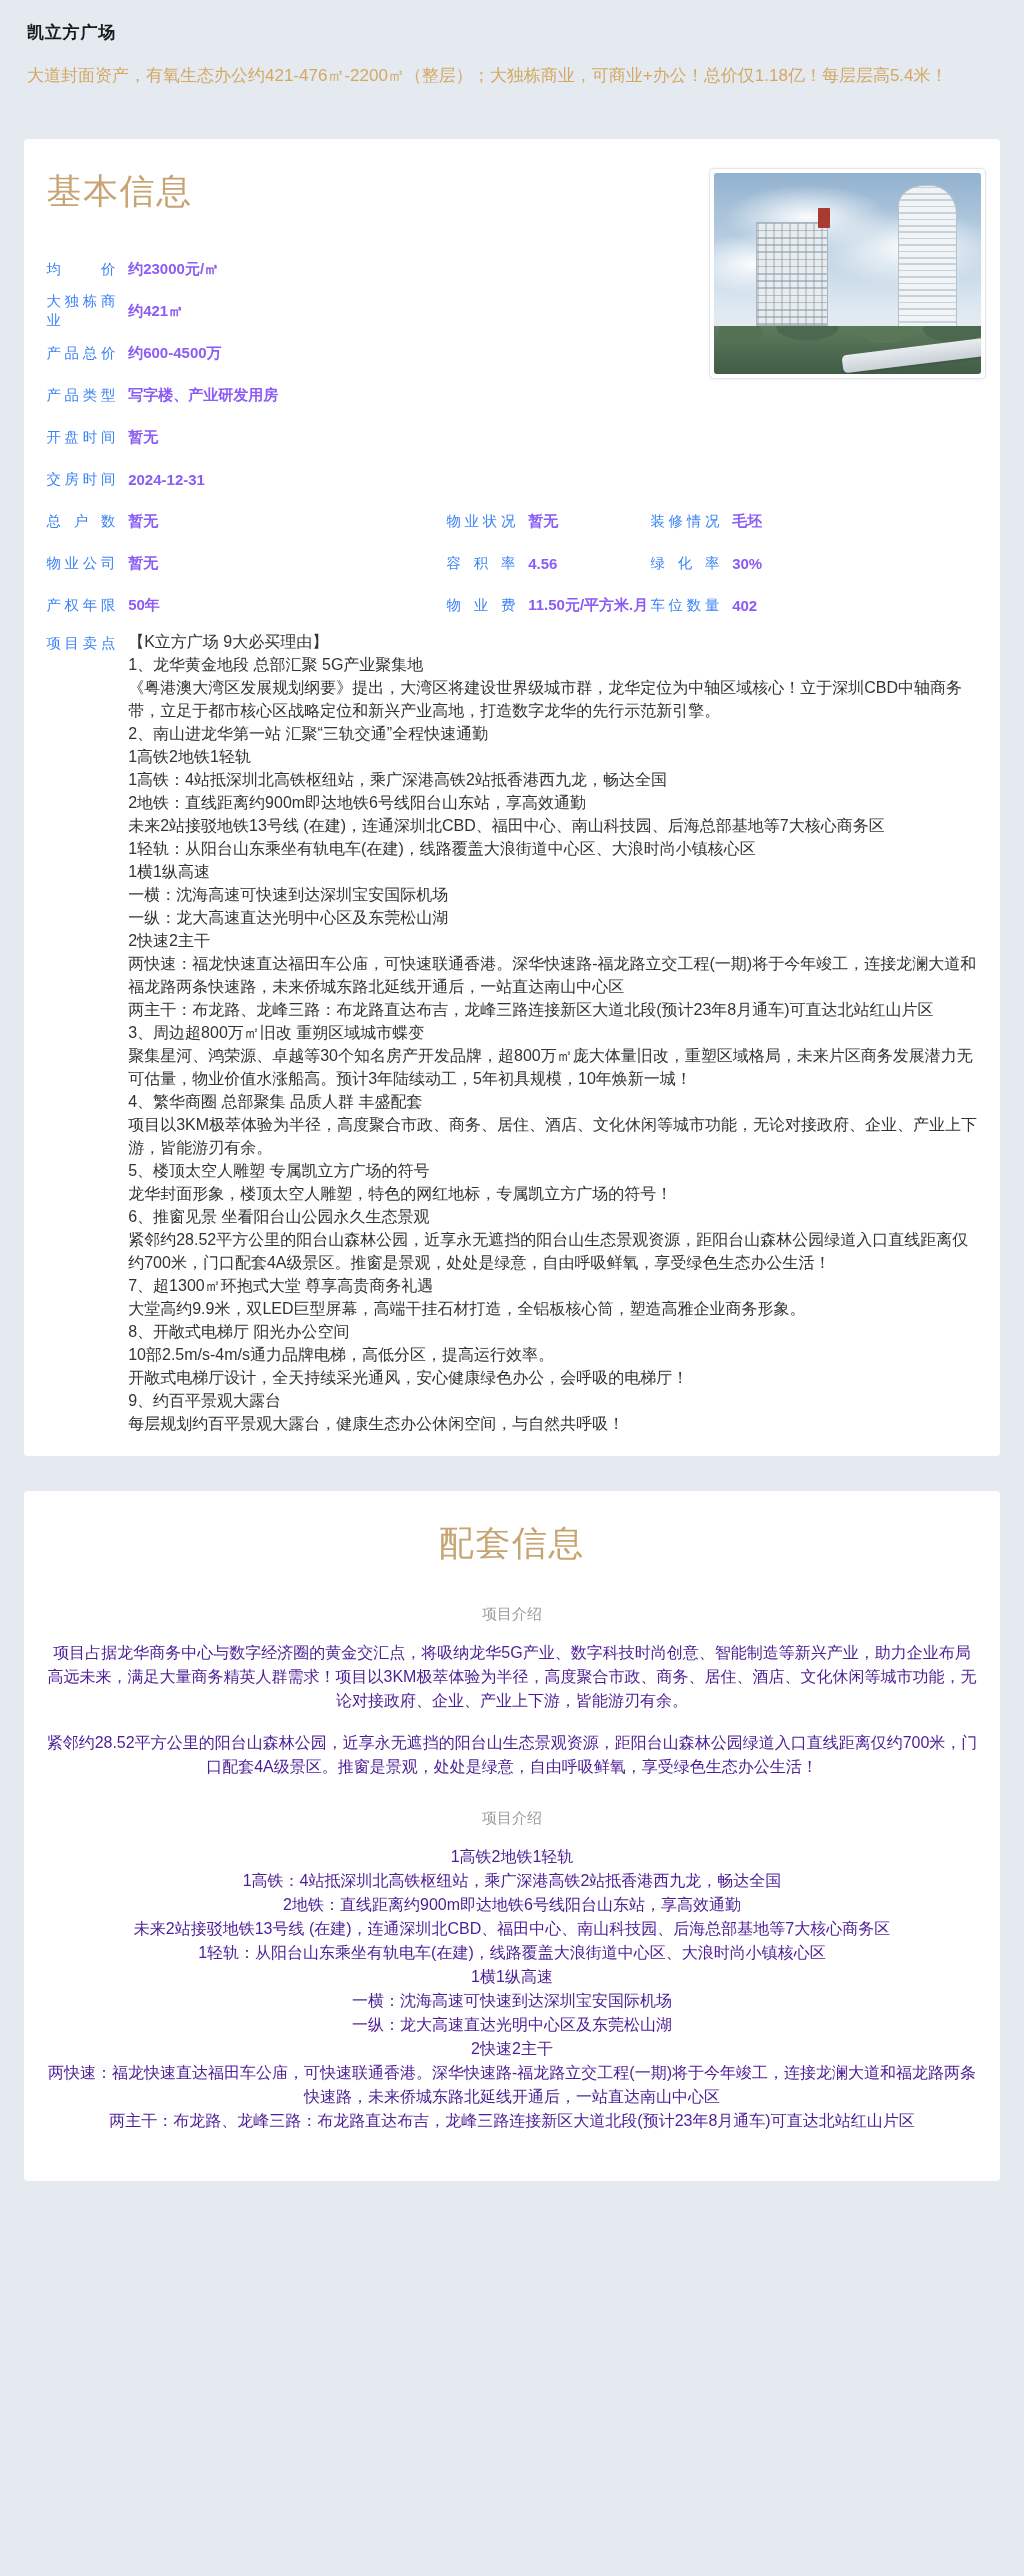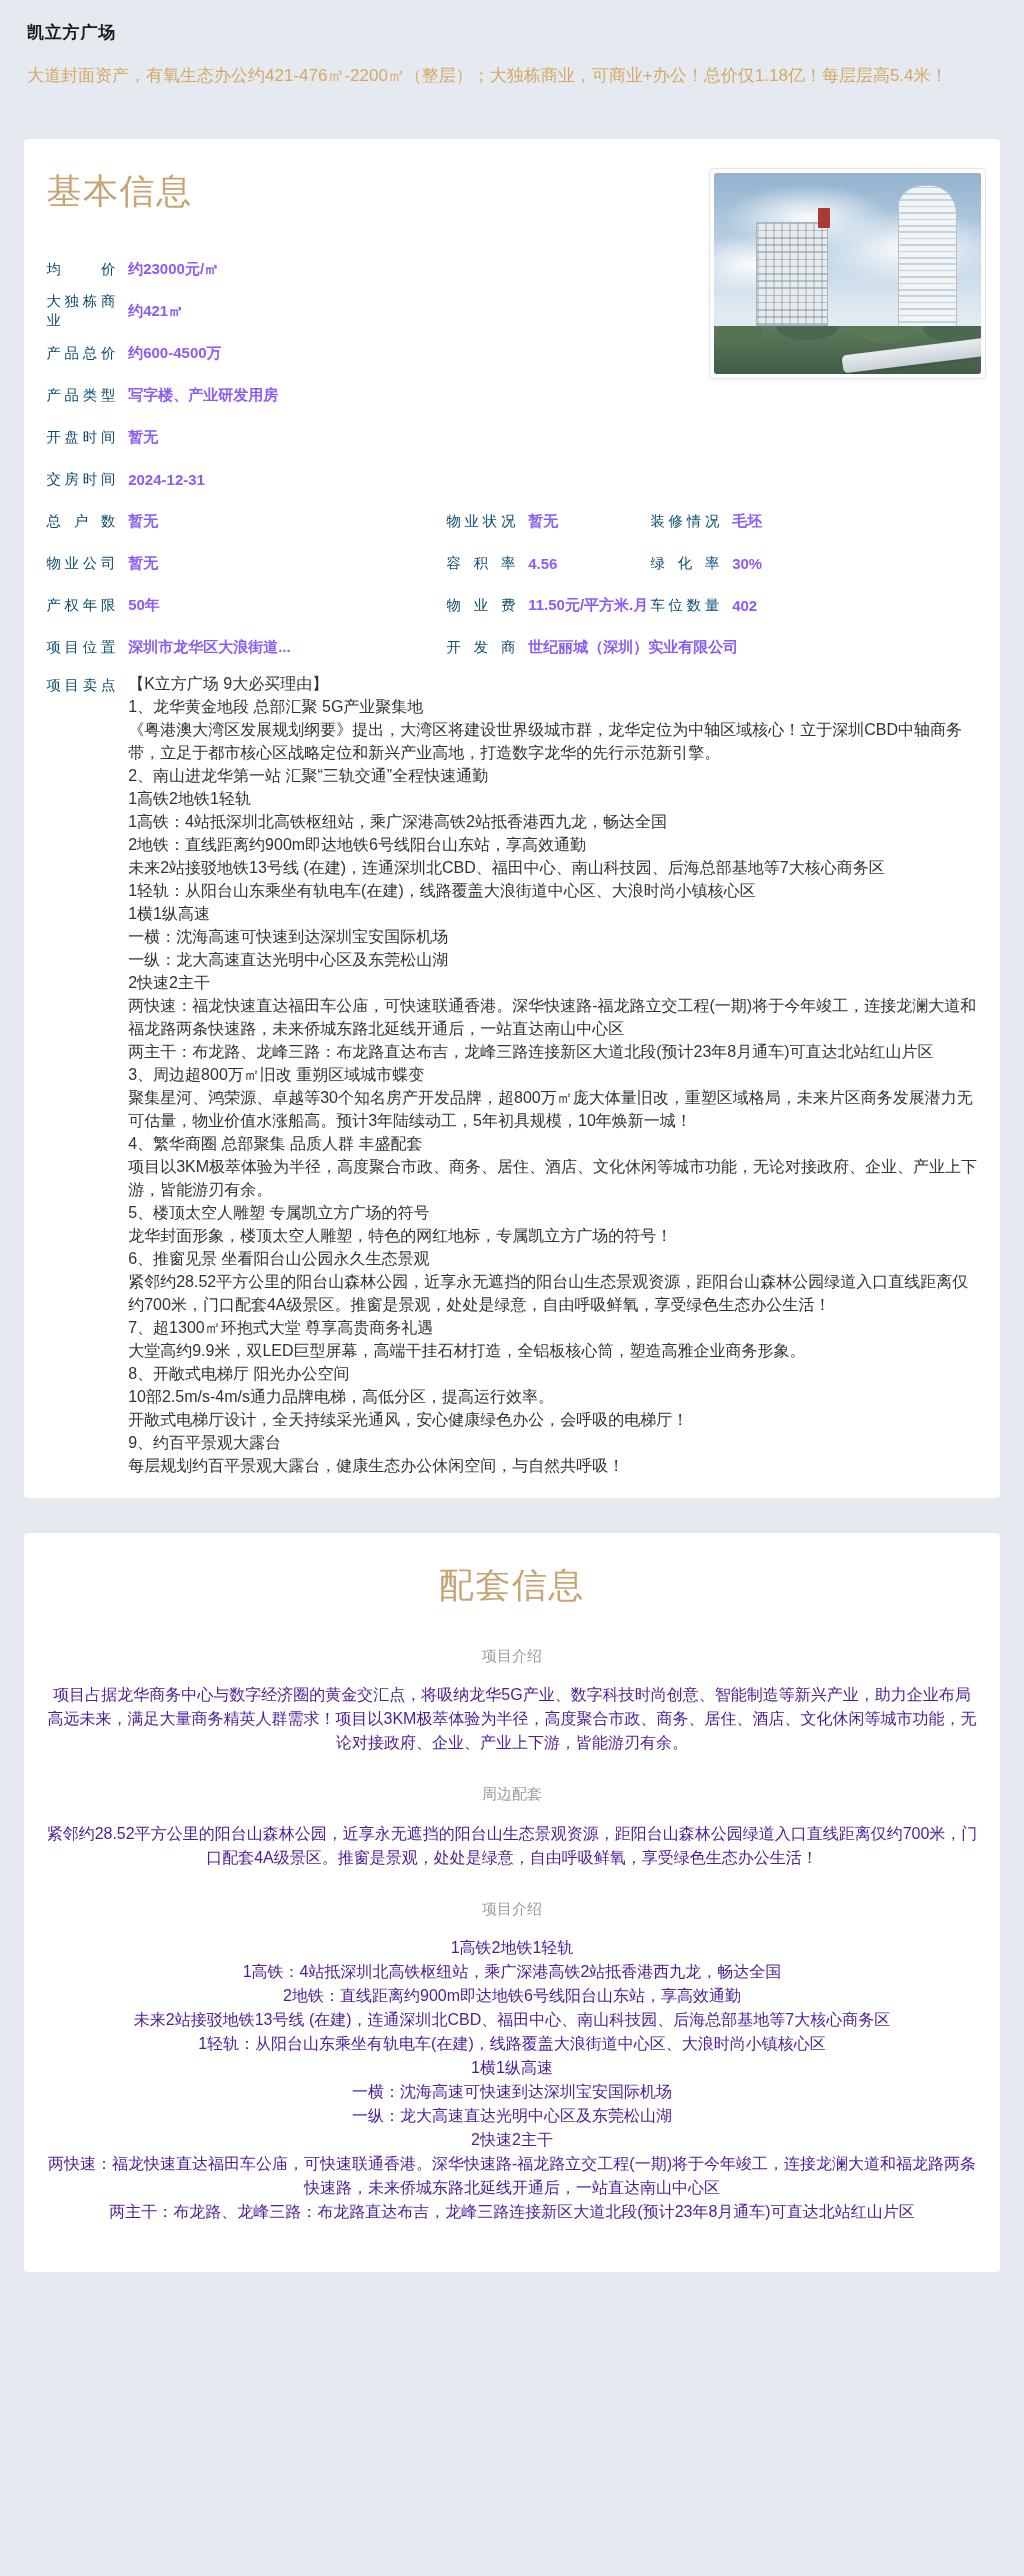--- a/index.html
+++ b/index.html
@@ -48,21 +48,21 @@
              radial-gradient(48px 22.4px at 64% 10%, #5a7758 55%, transparent 56%),
              radial-gradient(56px 24px at 90% 6%, #4c6850 55%, transparent 56%),
              linear-gradient(180deg,#5d7b5c 0%,#415c47 100%); }
   .road { position:absolute; right:-6%; bottom:5%; width:58%; height:9%;
           background:linear-gradient(180deg,#e8ecef,#c9d1d7);
           transform:rotate(-7deg); border-radius:4.8px; box-shadow:0 1.6px 2.4px rgba(50,70,55,.45); }
 
   
   .fields { margin-top:35px; }
   .frow { display:flex; align-items:center; height:42px; }
-  .flabel { flex:none; display:inline-block; width:69px; font-size:14.4px; color:#0c4a6e;
+  .flabel { flex:none; display:inline-block; width:69px; font-size:14.4px; color:#3b82f6;
             text-align:justify; text-align-last:justify; }
   .fvalue { margin-left:12.8px; font-size:15px; color:#8b5cf6; font-weight:600; white-space:nowrap; }
   .fg { display:flex; align-items:center; }
   .fg1 { width:400px; } .fg2 { width:204px; } .fg3 { flex:1; }
 
   .sp-row { height:auto; align-items:flex-start; margin-top:3.2px; }
   .sp-row .flabel { padding-top:4px; }
   .sp-text { margin-left:12.8px; width:858px; font-size:16px; line-height:23px; color:#333;
              font-weight:500; white-space:pre-line; }
 
@@ -154,30 +154,20 @@
         <span class="flabel">产权年限</span>
         <span class="fvalue">50年</span>
       </div>
       <div class="fg fg2">
         <span class="flabel">物业费</span>
         <span class="fvalue">11.50元/平方米.月</span>
       </div>
       <div class="fg fg3">
         <span class="flabel">车位数量</span>
         <span class="fvalue">402</span>
-      </div>
-    </div>
-    <div class="frow">
-      <div class="fg fg1">
-        <span class="flabel">项目位置</span>
-        <span class="fvalue">深圳市龙华区大浪街道...</span>
-      </div>
-      <div class="fg fg3">
-        <span class="flabel">开发商</span>
-        <span class="fvalue">世纪丽城（深圳）实业有限公司</span>
       </div>
     </div>
 
     <div class="frow sp-row">
       <span class="flabel">项目卖点</span>
       <div class="sp-text">【K立方广场 9大必买理由】
 1、龙华黄金地段 总部汇聚 5G产业聚集地
 《粤港澳大湾区发展规划纲要》提出，大湾区将建设世界级城市群，龙华定位为中轴区域核心！立于深圳CBD中轴商务带，立足于都市核心区战略定位和新兴产业高地，打造数字龙华的先行示范新引擎。
 2、南山进龙华第一站 汇聚“三轨交通”全程快速通勤
 1高铁2地铁1轻轨
@@ -209,21 +199,20 @@
     </div>
   </div>
 </section>
 
 <section class="card card2">
   <div class="sec-title">配套信息</div>
 
   <div class="sub-head first">项目介绍</div>
   <div class="sub-body">项目占据龙华商务中心与数字经济圈的黄金交汇点，将吸纳龙华5G产业、数字科技时尚创意、智能制造等新兴产业，助力企业布局高远未来，满足大量商务精英人群需求！项目以3KM极萃体验为半径，高度聚合市政、商务、居住、酒店、文化休闲等城市功能，无论对接政府、企业、产业上下游，皆能游刃有余。</div>
 
-  <div class="sub-head">周边配套</div>
   <div class="sub-body">紧邻约28.52平方公里的阳台山森林公园，近享永无遮挡的阳台山生态景观资源，距阳台山森林公园绿道入口直线距离仅约700米，门口配套4A级景区。推窗是景观，处处是绿意，自由呼吸鲜氧，享受绿色生态办公生活！</div>
 
   <div class="sub-head">项目介绍</div>
   <div class="sub-body">1高铁2地铁1轻轨
 1高铁：4站抵深圳北高铁枢纽站，乘广深港高铁2站抵香港西九龙，畅达全国
 2地铁：直线距离约900m即达地铁6号线阳台山东站，享高效通勤
 未来2站接驳地铁13号线 (在建)，连通深圳北CBD、福田中心、南山科技园、后海总部基地等7大核心商务区
 1轻轨：从阳台山东乘坐有轨电车(在建)，线路覆盖大浪街道中心区、大浪时尚小镇核心区
 1横1纵高速
 一横：沈海高速可快速到达深圳宝安国际机场

